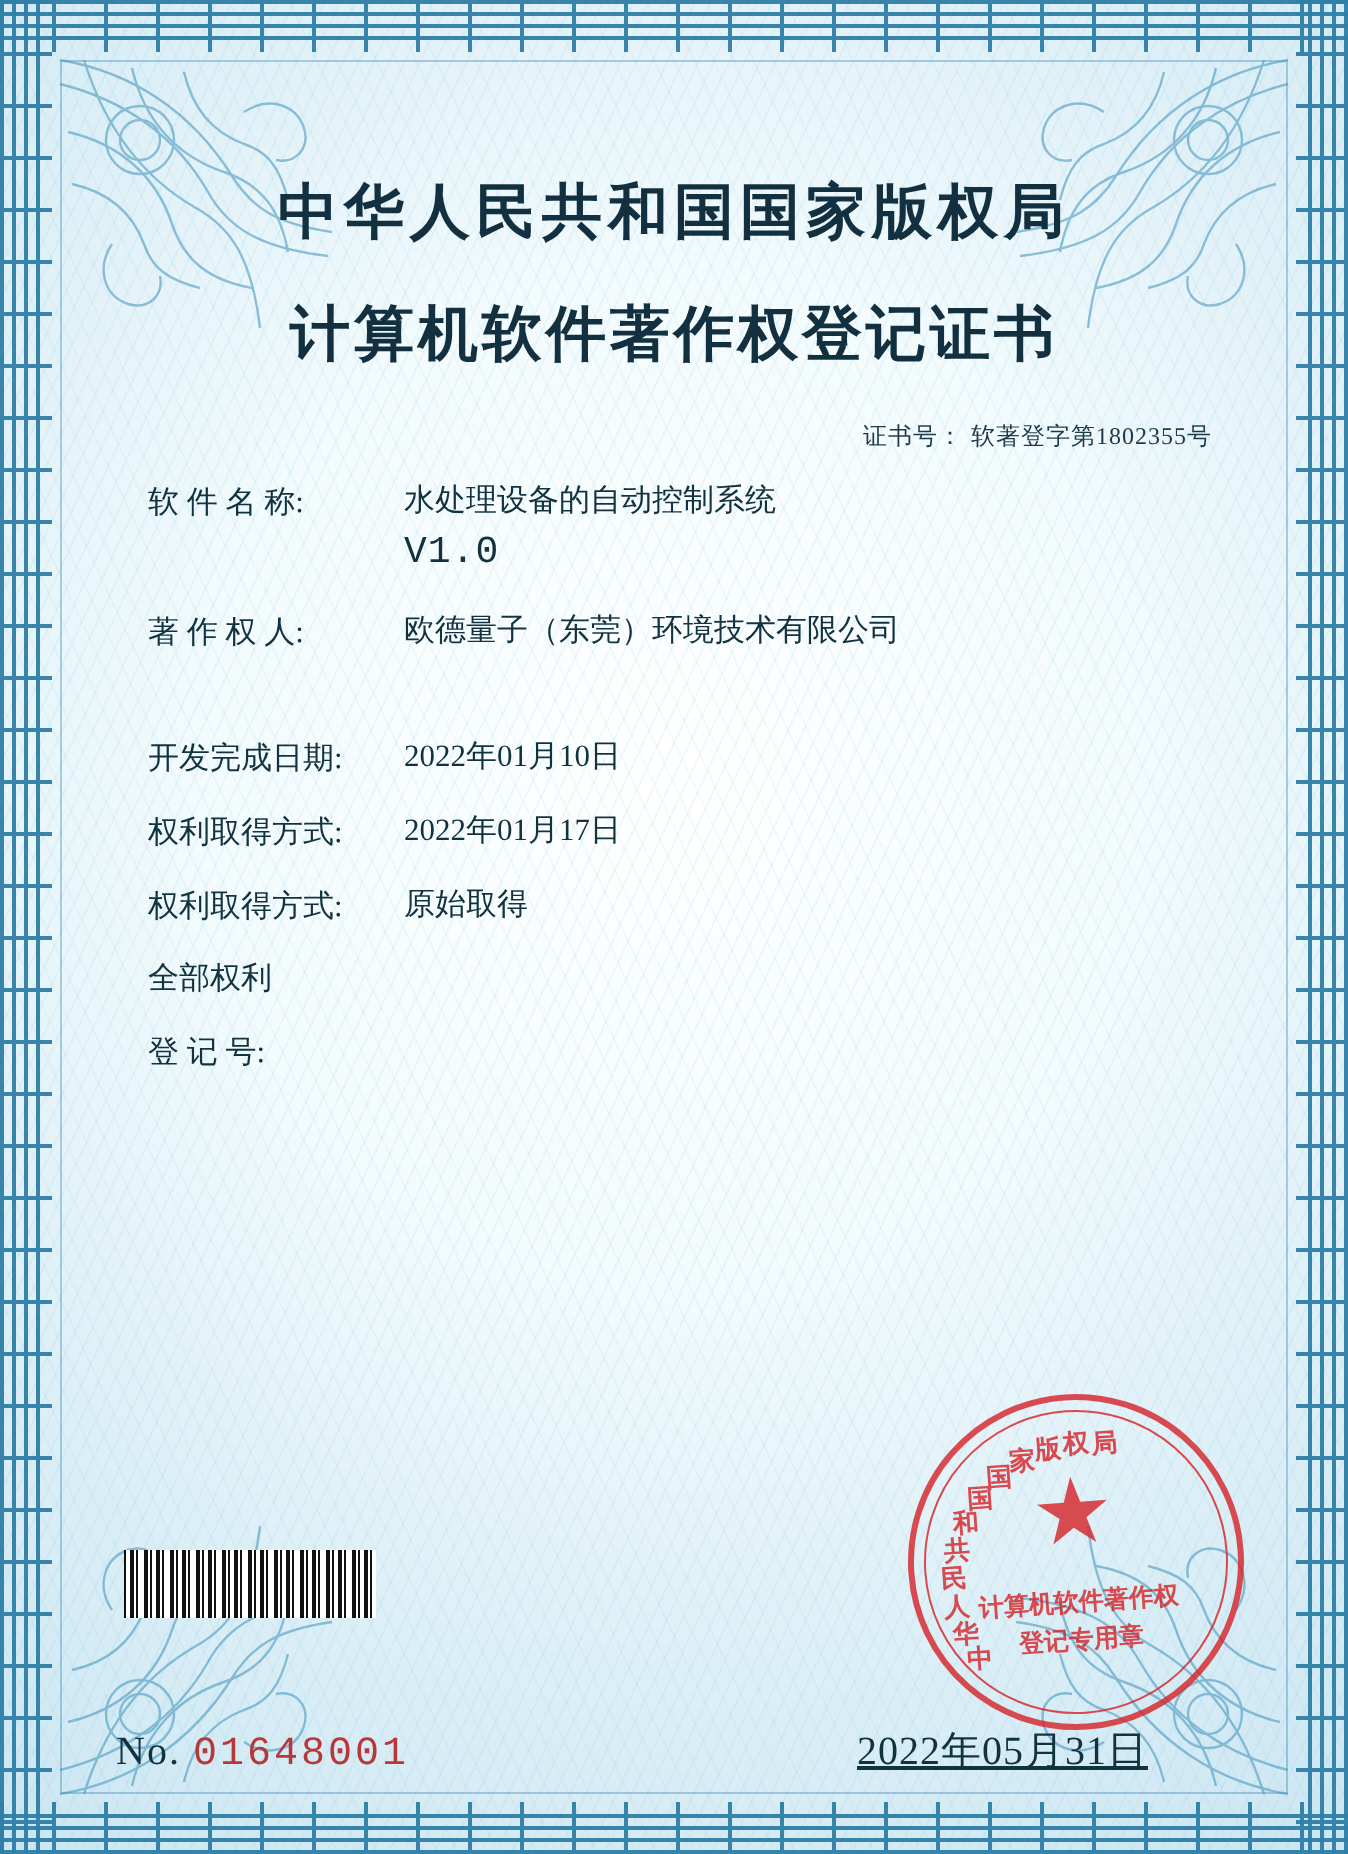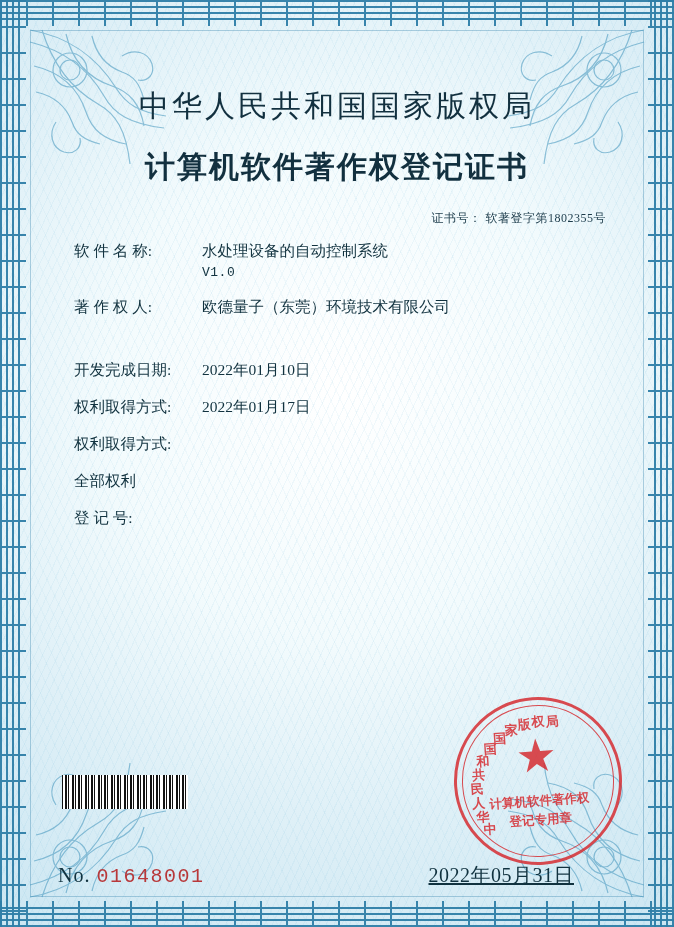--- a/index.html
+++ b/index.html
@@ -101,21 +101,21 @@
   }
 
   .title-block {
     text-align: center;
     margin-top: 34px;
   }
   .title-main {
     font-size: 30px;
     letter-spacing: 3px;
     color: #12303f;
-    font-weight: normal;
+    font-weight: bold;
     font-family: "Liberation Serif", "DejaVu Serif", serif;
     margin-top: 12px;
   }
   .title-sub {
     font-size: 30px;
     letter-spacing: 2px;
     color: #12303f;
     font-weight: bold;
     margin-top: 20px;
     font-family: "Liberation Serif", "DejaVu Serif", serif;
@@ -148,21 +148,21 @@
     letter-spacing: 0px;
     white-space: nowrap;
   }
   .field-value {
     flex: 1 1 auto;
     line-height: 1.35;
   }
   .field-value .v2 {
     display: block;
     font-family: "Liberation Mono", "DejaVu Sans Mono", monospace;
-    font-size: 13px;
+    font-size: 19px;
     letter-spacing: 0.5px;
     margin-top: 2px;
   }
 
   .gap-lg { height: 26px; }
 
   .para {
     margin-top: 22px;
     font-size: 15.5px;
     color: #11323f;
@@ -382,20 +382,21 @@
         <div class="field-value">2022年01月10日</div>
       </div>
 
       <div class="field-row">
         <div class="field-label">权利取得方式:</div>
         <div class="field-value">2022年01月17日</div>
       </div>
 
       <div class="field-row">
         <div class="field-label">权利取得方式:</div>
+        <div class="field-value">原始取得</div>
       </div>
 
       <div class="field-row">
         <div class="field-value">全部权利</div>
       </div>
 
       <div class="field-row">
         <div class="field-label">登 记 号:</div>
       </div>
 

